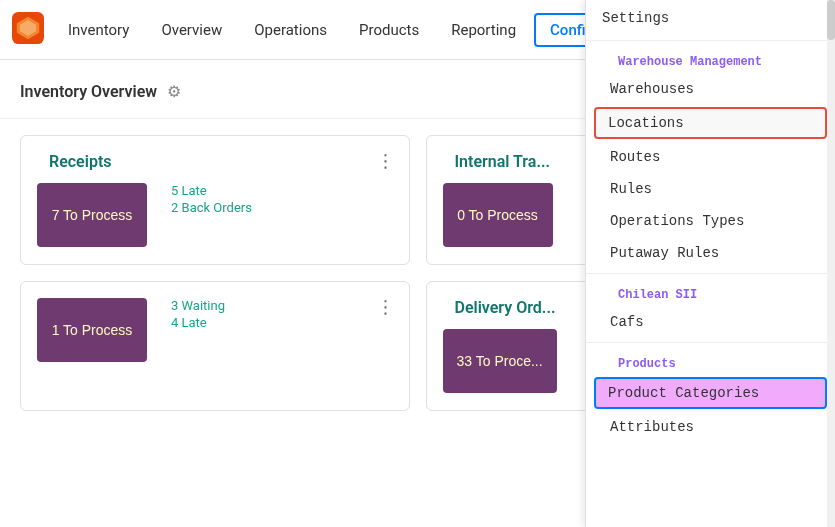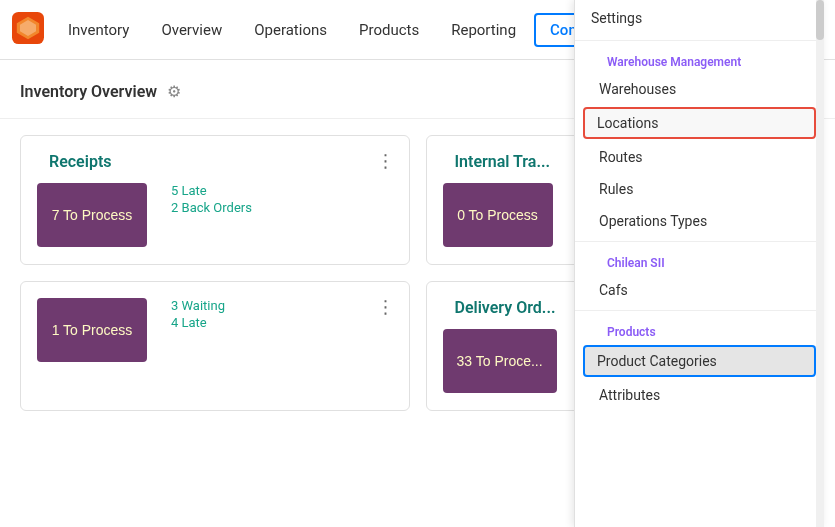--- a/index.html
+++ b/index.html
@@ -146,48 +146,49 @@
   </div>
 
   <div class="card">
     <div class="card-title">Delivery Ord...</div>
     <div class="card-body">
       <button class="process-btn">33 To Proce...</button>
     </div>
   </div>
 </div>
 
-<div class="dropdown-overlay" style="position:fixed; top:0; right:11px;">
+<div class="dropdown-overlay" style="position:fixed; top:0; right:0;font-family:Liberation Mono, monospace;">
 
   <div class="dropdown-scrollbar">
     <div class="scrollbar-thumb"></div>
   </div>
 
   <div class="dropdown-top-item">Settings</div>
   <div class="dropdown-divider"></div>
 
   <div class="dropdown-section-header">Warehouse Management</div>
 
   <div class="dropdown-item">Warehouses</div>
 
   <div style="margin: 2px 8px; border: 2px solid #e74c3c; border-radius: 4px; background:#f8f8f8;">
     <div class="dropdown-item" style="margin:0; padding: 6px 12px;">Locations</div>
   </div>
 
   <div class="dropdown-item">Routes</div>
   <div class="dropdown-item">Rules</div>
   <div class="dropdown-item">Operations Types</div>
+  <div class="dropdown-item">Putaway Rules</div>
 
   <div class="dropdown-divider"></div>
 
   <div class="dropdown-section-header">Chilean SII</div>
   <div class="dropdown-item">Cafs</div>
 
   <div class="dropdown-divider"></div>
 
   <div class="dropdown-section-header">Products</div>
 
-  <div style="margin: 2px 8px; border: 2px solid #007bff; border-radius: 4px; background:#e5e5e5;">
+  <div style="margin: 2px 8px; border: 2px solid #007bff; border-radius: 4px; background:#f0abfc;">
     <div class="dropdown-item" style="margin:0; padding: 6px 12px;">Product Categories</div>
   </div>
 
   <div class="dropdown-item">Attributes</div>
 </div>
 
 </body></html>

